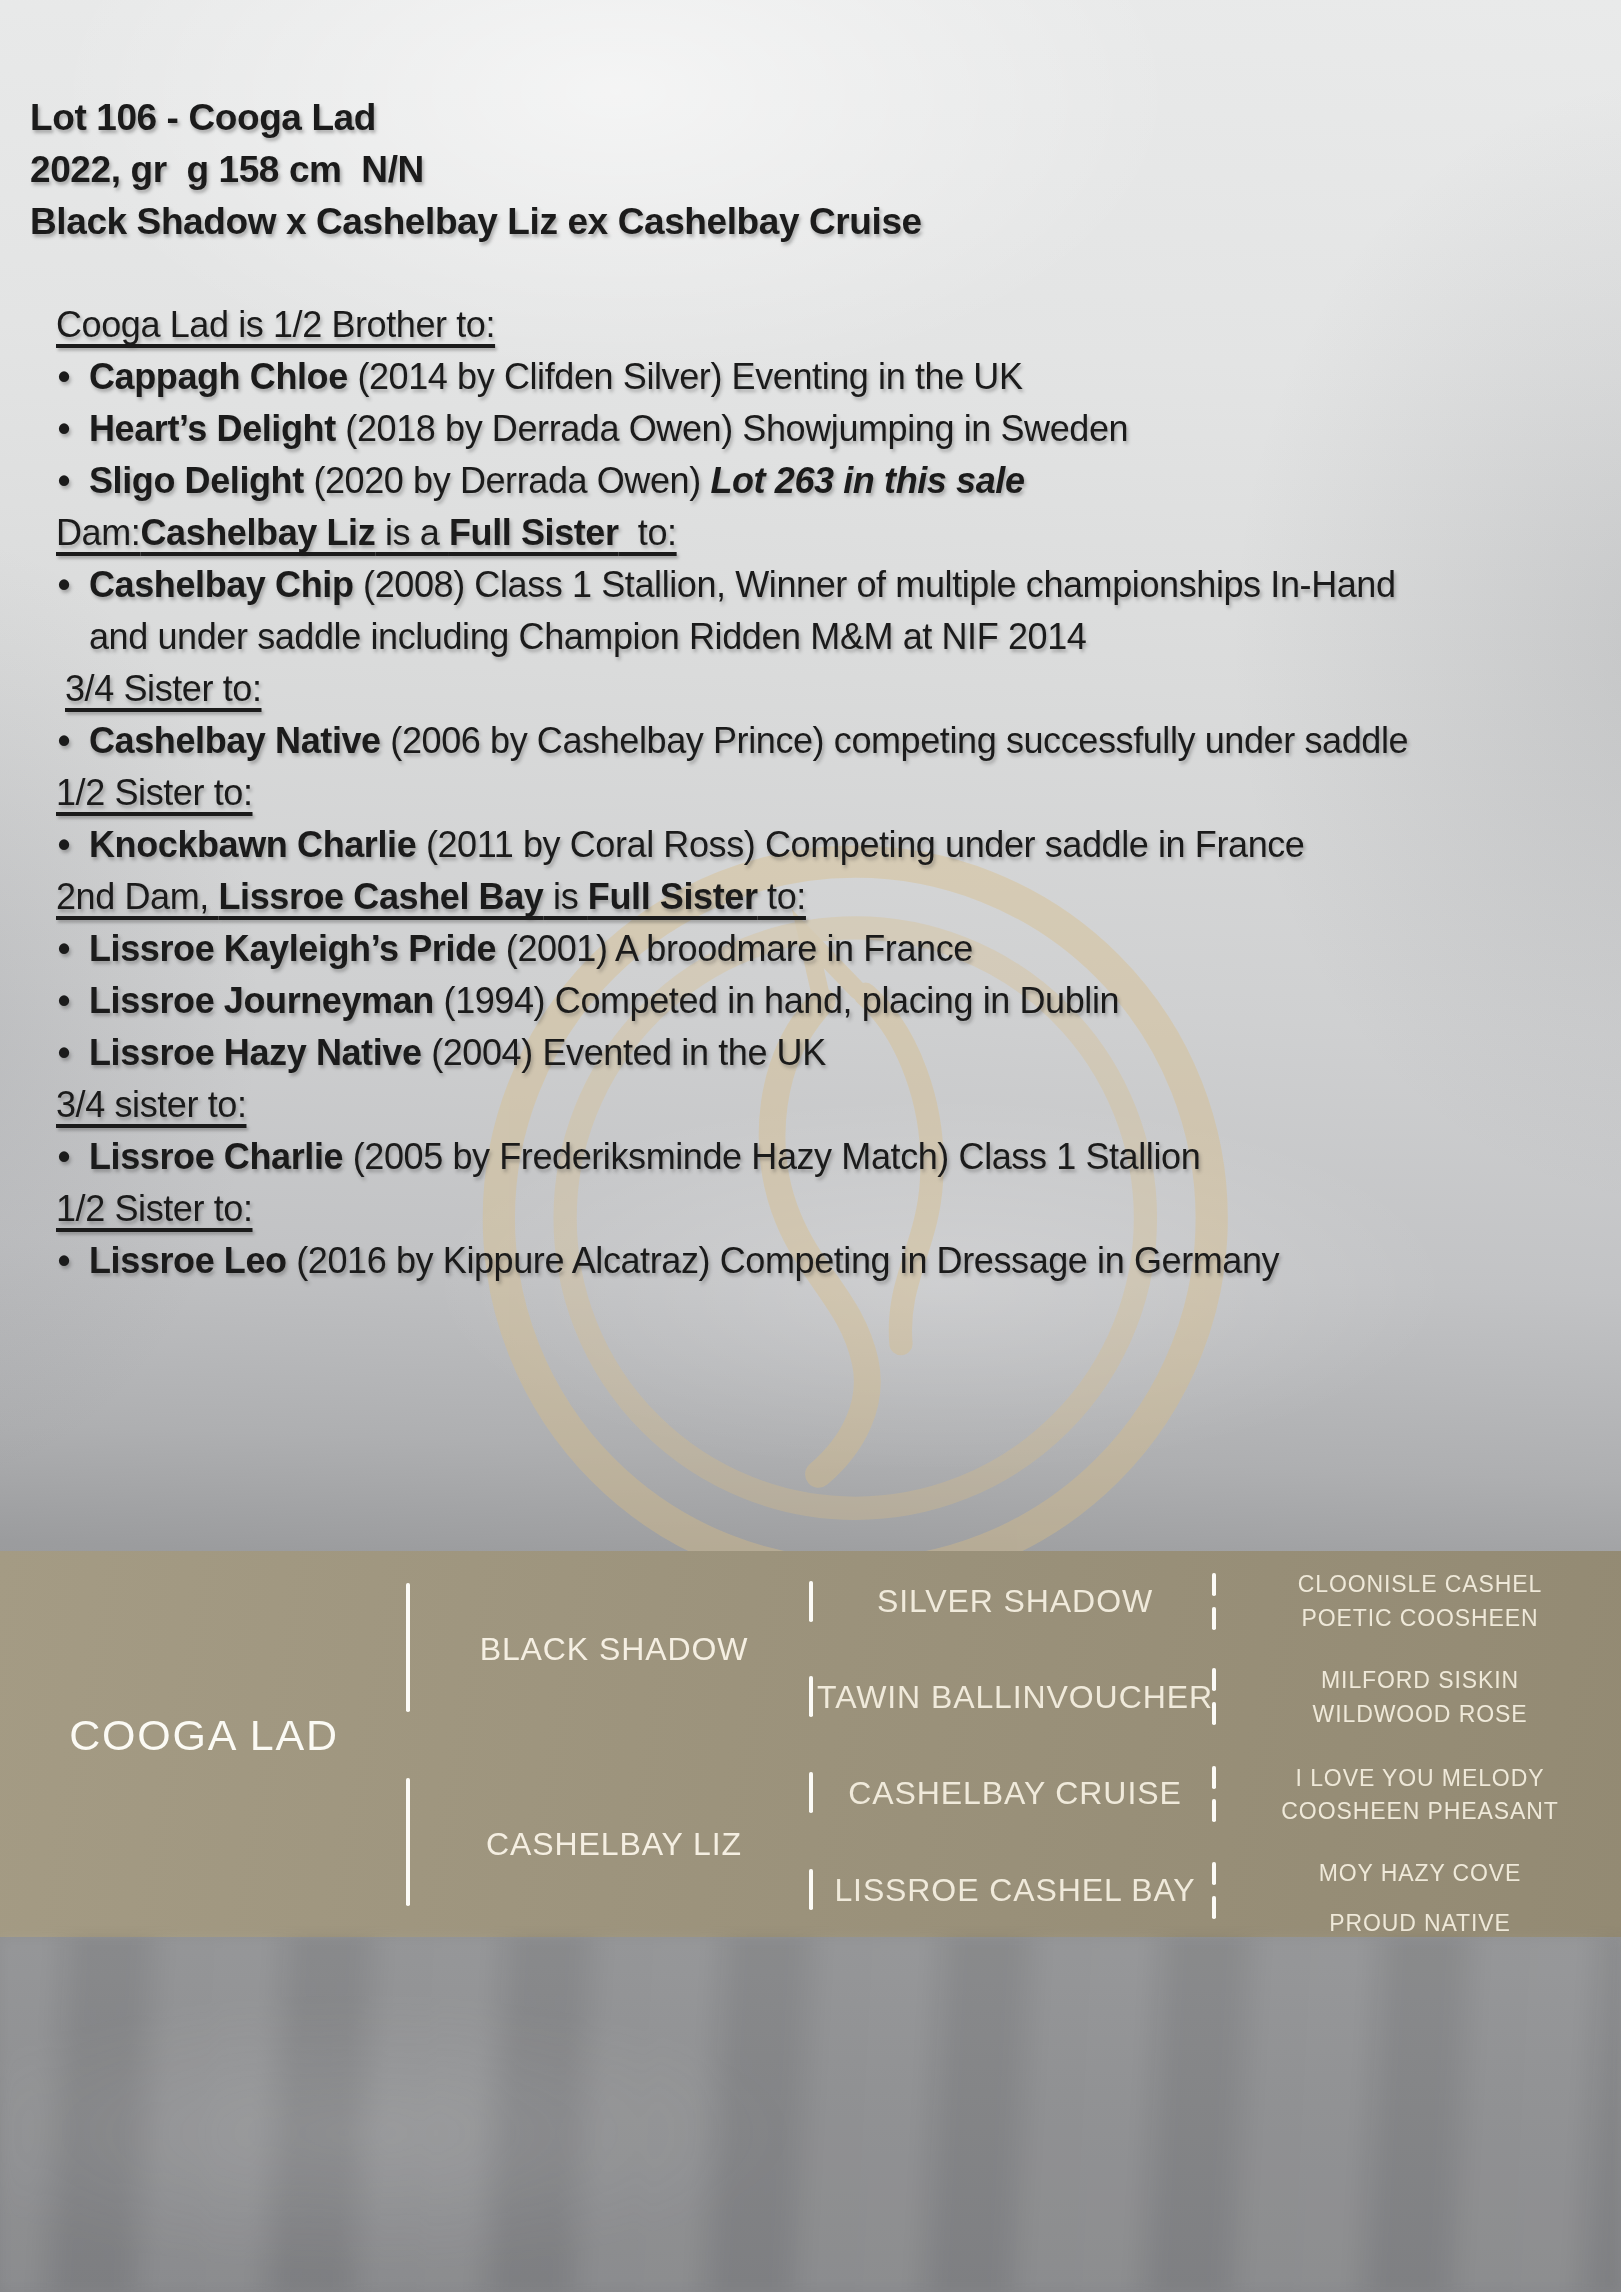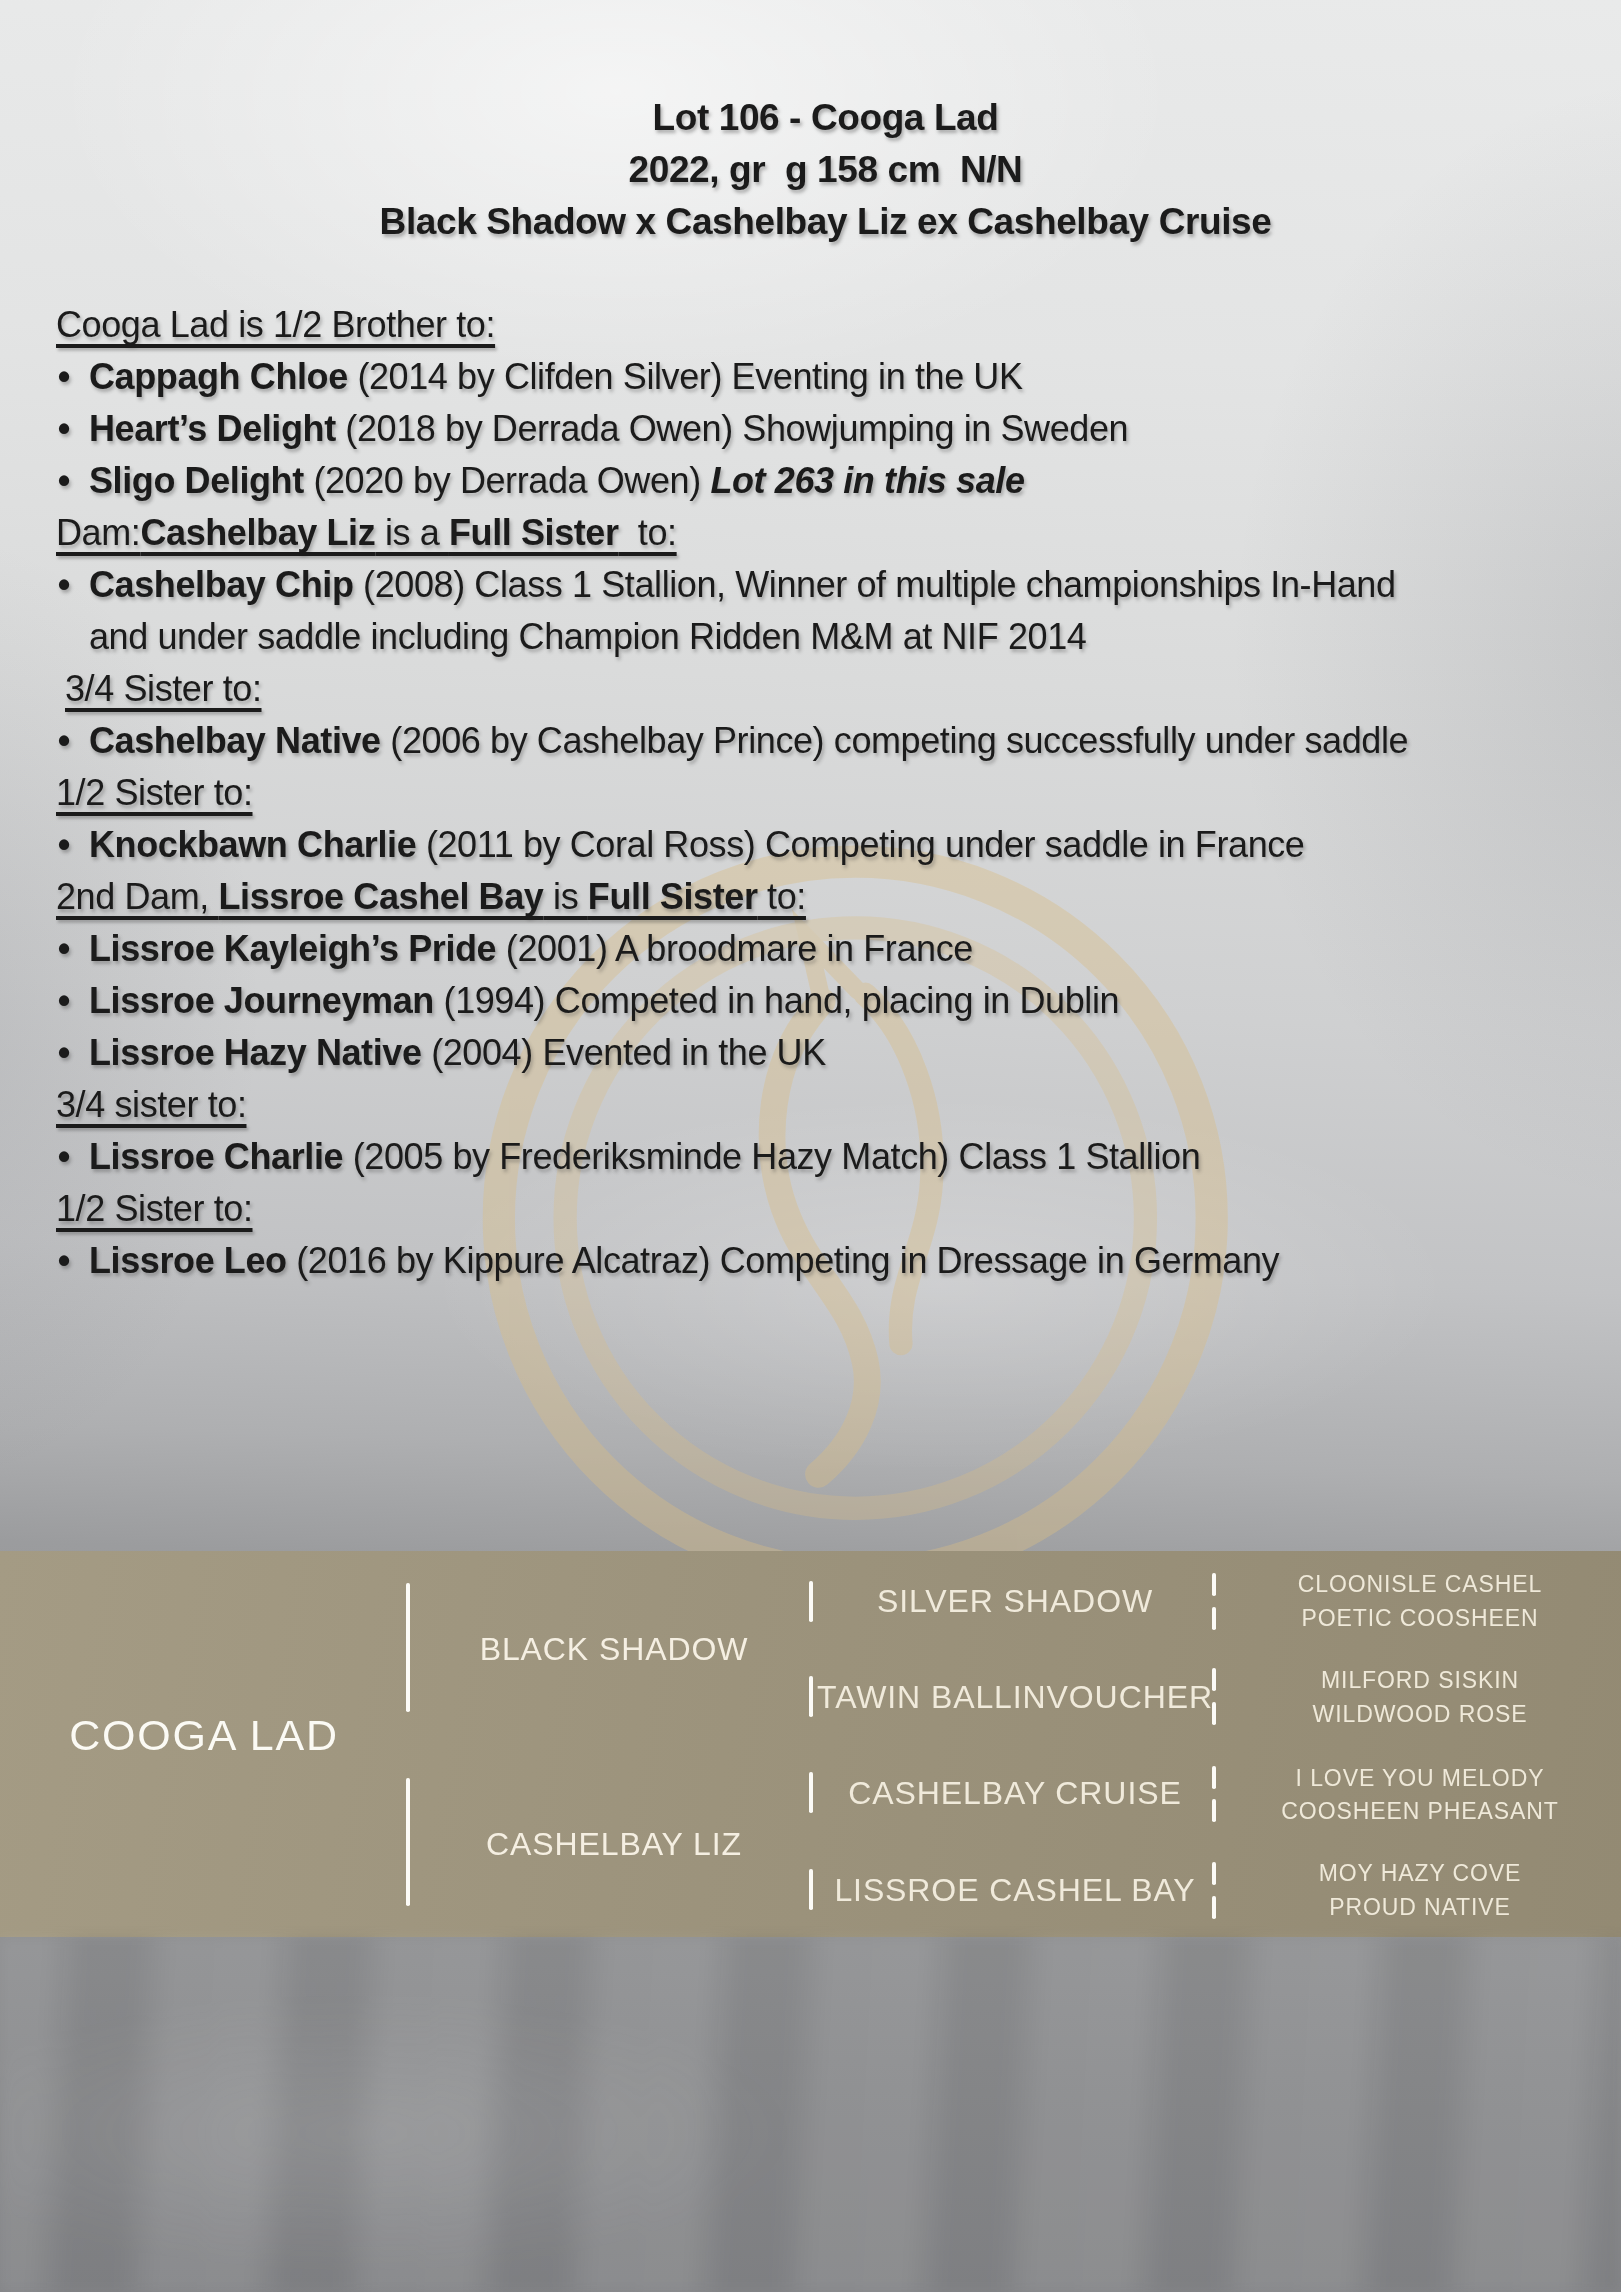--- a/index.html
+++ b/index.html
@@ -29,21 +29,21 @@
   .page::before{
     content:"";position:absolute;left:0;right:0;top:1317px;height:235px;pointer-events:none;
     background:repeating-linear-gradient(91deg, rgba(255,255,255,0.05) 0 54px, rgba(30,30,35,0.04) 99px 152px);
     filter:blur(8px);
   }
   .watermark{position:absolute;left:0;top:0;width:1621px;height:2293px;pointer-events:none;}
 
   
   .title{
     position:absolute;left:0;right:0;top:92px;padding-left:30px;
-    text-align:center;font-weight:700;font-size:37px;line-height:52px;letter-spacing:-0.4px;
+    text-align:left;font-weight:700;font-size:37px;line-height:52px;letter-spacing:-0.4px;
     text-shadow:1.8px 2.7px 3.6px rgba(50,50,50,0.35);
   }
 
   
   .notes{
     position:absolute;left:56px;top:299px;right:9px;
     font-size:36px;line-height:52px;letter-spacing:-0.4px;white-space:nowrap;
     text-shadow:1.8px 2.7px 3.6px rgba(50,50,50,0.32);
   }
   .note{position:relative;}
@@ -63,21 +63,21 @@
   }
   .c{position:absolute;transform:translate(-50%,-50%);white-space:nowrap;letter-spacing:0.9px;}
   .subject{left:204px;top:184px;font-size:43px;letter-spacing:1.8px;color:#fbfaf4;}
   .sire{left:614px;top:98px;font-size:32px;color:#f5efe2;}
   .dam{left:614px;top:293px;font-size:32px;color:#f5efe2;}
   .g3{left:1015px;font-size:32px;color:#f0ead cb;}
   .g3{color:#f0eadb;}
   .g3.r0{top:50px}.g3.r1{top:146px}.g3.r2{top:242px}.g3.r3{top:339px}
   .g4{left:1420px;font-size:23px;color:#efe9d9;text-align:center;}
   .g4.p0{top:33px}.g4.p1{top:67px}.g4.p2{top:129px}.g4.p3{top:163px}
-  .g4.p4{top:227px}.g4.p5{top:260px}.g4.p6{top:322px}.g4.p7{top:356px}
+  .g4.p4{top:227px}.g4.p5{top:260px}.g4.p6{top:322px}.g4.p7{top:372px}
   .vl,.dash{position:absolute;width:3.6px;background:#fcfbf7;border-radius:1.8px;}
   .vl.a1{left:406px;top:32px;height:129px;}
   .vl.a2{left:406px;top:227px;height:128px;}
   .dash.d3{left:809px;height:41px;}
   .d3.r0{top:29.6px}.d3.r1{top:125px}.d3.r2{top:221px}.d3.r3{top:318px}
   .dash.d4{left:1212px;height:23px;}
   .d4.p0{top:21.5px}.d4.p1{top:56px}.d4.p2{top:117px}.d4.p3{top:151px}
   .d4.p4{top:215px}.d4.p5{top:248px}.d4.p6{top:311px}.d4.p7{top:345px}
 </style>
 </head>

